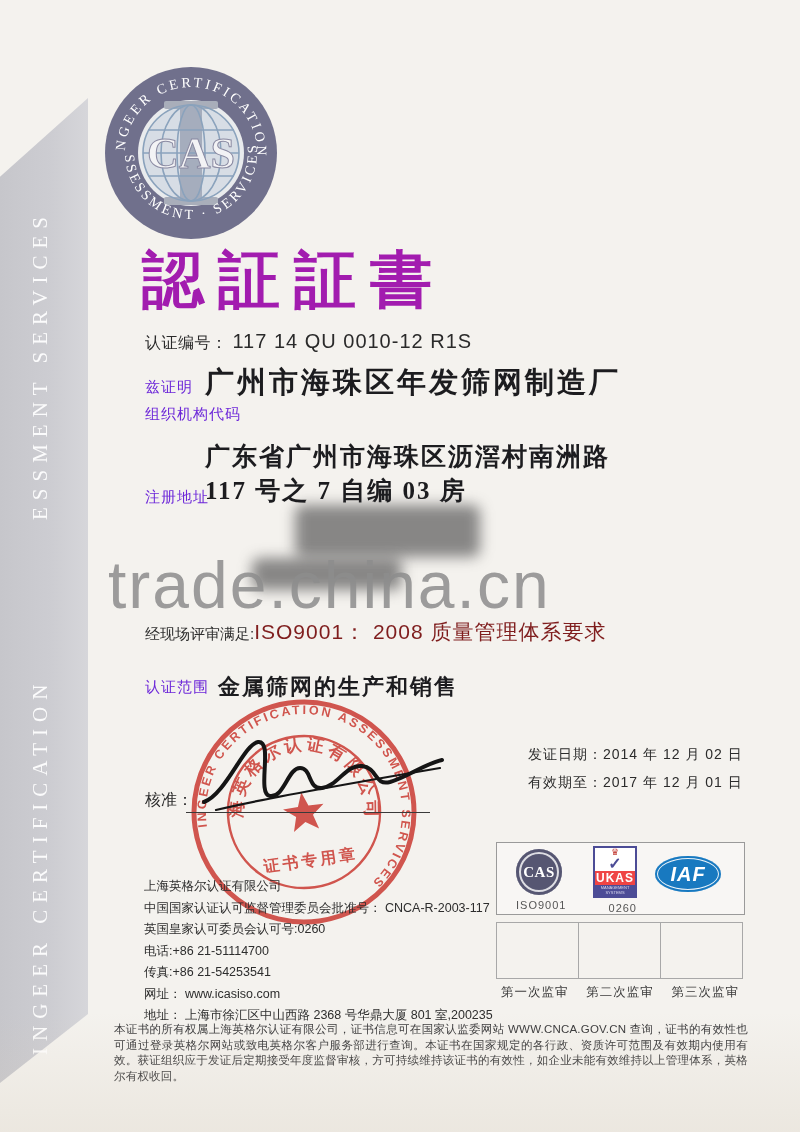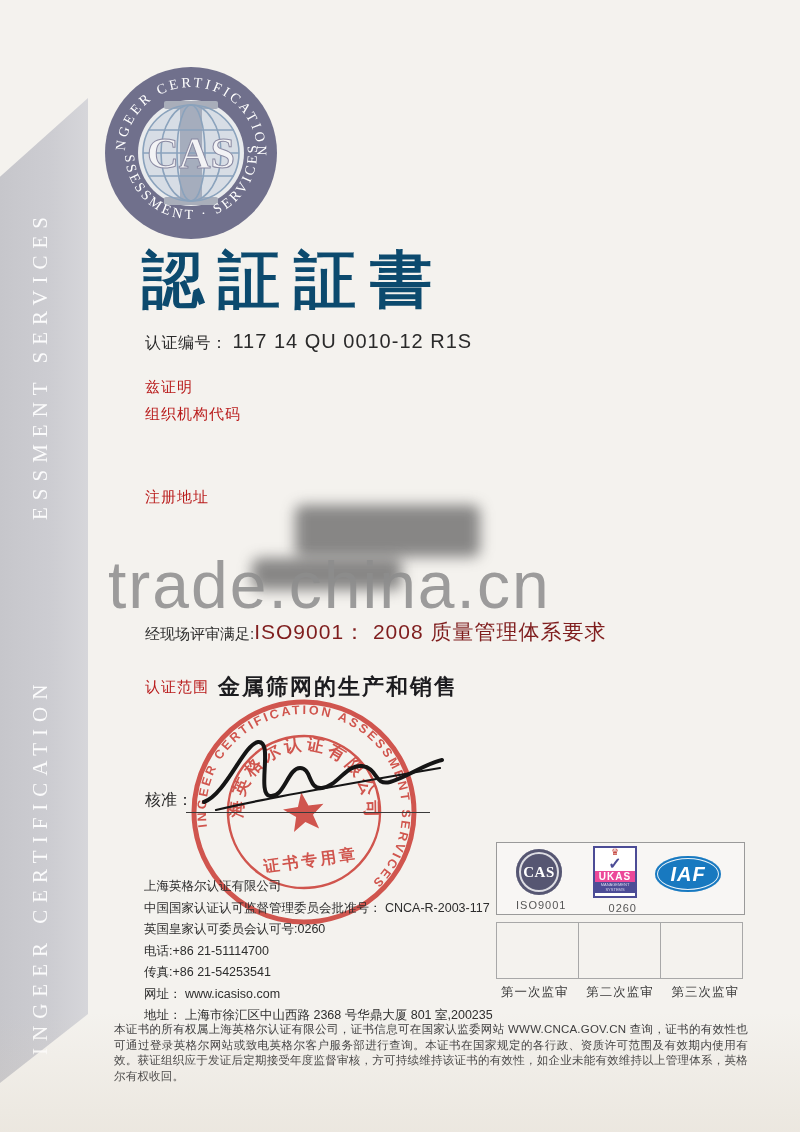--- a/index.html
+++ b/index.html
@@ -23,23 +23,23 @@
   }
   .vtext{
     color:rgba(255,255,255,.92);
     font-family:"Liberation Serif","DejaVu Serif",serif;
     font-size:21px; letter-spacing:7px; white-space:nowrap;
     transform:rotate(-90deg); transform-origin:left top;
   }
   
   .cert-title{
     left:142px; top:238px; font-family:Liberation Sans, sans-serif;
-    font-size:62px; font-weight:600; letter-spacing:14px; color:#0c4a6e;
-  }
-  .label-sm{font-size:15px; color:#b91c1c; letter-spacing:1px;}
+    font-size:62px; font-weight:600; letter-spacing:14px; color:#a21caf;
+  }
+  .label-sm{font-size:15px; color:#6d28d9; letter-spacing:1px;}
   .certno{left:145px; top:330px; font-size:16px; letter-spacing:.5px;}
   .certno .num{font-size:20px; letter-spacing:1px;}
   .company{
     left:205px; top:363px; font-size:29px; font-weight:bold; letter-spacing:3px;
     font-family:"Liberation Serif","DejaVu Serif",serif; color:#1c1c1f;
   }
   .orgcode-val{left:205px; top:400px; font-size:23px; letter-spacing:2px; color:#222;}
   .addr{
     left:205px; top:440px; font-size:25px; font-weight:bold; letter-spacing:2px;
     font-family:"Liberation Serif","DejaVu Serif",serif; color:#1c1c1f; line-height:34px;
@@ -80,21 +80,21 @@
     color:#fff; font-weight:bold; font-size:15px; letter-spacing:.5px;
     box-shadow:inset 0 0 0 3px #565672, inset 0 0 0 5px rgba(255,255,255,.8);
     font-family:"Liberation Serif",serif;
   }
   .ukas-mini{
     width:40px; height:48px; border:2px solid #4c4c96; background:#fff;
     display:flex; flex-direction:column; align-items:center; font-family:"Liberation Sans",sans-serif;
   }
   .ukas-crown{color:#c23b33; font-size:9px; line-height:9px;}
   .ukas-check{color:#4c4c96; font-size:16px; line-height:14px; font-weight:bold;}
-  .ukas-band{background:#ec4899; color:#fff; width:100%; text-align:center; font-size:10px; font-weight:bold; letter-spacing:1px;}
+  .ukas-band{background:#ef4444; color:#fff; width:100%; text-align:center; font-size:12px; font-weight:bold; letter-spacing:1px;}
   .ukas-sub{background:#4c4c96; color:#d8d8ee; width:100%; text-align:center; font-size:4px; line-height:5px; padding-bottom:1px;}
   .iaf-mini{
     width:66px; height:36px; border-radius:50%; background:#1879c0;
     display:flex; align-items:center; justify-content:center;
     color:#fff; font-weight:bold; font-style:italic; font-size:20px; letter-spacing:1px;
     box-shadow:inset 0 0 0 2px #1879c0, inset 0 0 0 3px rgba(255,255,255,.9);
   }
   .stamp-wrap{left:186px; top:694px; width:236px; height:236px; transform:rotate(-8deg); opacity:.88;}
   .sig-wrap{left:196px; top:724px; width:260px; height:100px;}
 </style>
@@ -141,24 +141,29 @@
   </div>
 
   <div class="abs cert-title">認証証書</div>
 
   <div class="abs certno">
     <span>认证编号：</span>
     <span class="num">117 14 QU 0010-12 R1S</span>
   </div>
 
   <div class="abs label-sm" style="left:145px; top:378px;">兹证明</div>
+  <div class="abs company">广州市海珠区年发筛网制造厂</div>
 
   <div class="abs label-sm" style="left:145px; top:405px;">组织机构代码</div>
 
   <div class="abs label-sm" style="left:145px; top:448px;margin-top:40px;">注册地址</div>
+  <div class="abs addr">
+    <div>广东省广州市海珠区沥滘村南洲路</div>
+    <div>117 号之 7 自编 03 房</div>
+  </div>
 
   <div class="abs smudge" style="left:295px; top:505px; width:185px; height:52px;"></div>
   <div class="abs smudge" style="left:252px; top:558px; width:150px; height:32px;"></div>
   <div class="abs watermark">trade.china.cn</div>
 
   <div class="abs audit-line">
     <span>经现场评审满足:</span><span class="val">ISO9001： 2008 质量管理体系要求</span>
   </div>
 
   <div class="abs label-sm" style="left:145px; top:678px;">认证范围</div>
@@ -190,20 +195,24 @@
       <path d="M8,78 C30,70 48,20 62,18 C78,16 60,70 74,72 C88,74 92,44 104,44
                C116,44 112,66 126,64 C142,62 150,40 166,42 C182,44 178,62 194,58
                C212,53 228,40 246,36" fill="none" stroke="#151515" stroke-width="4" stroke-linecap="round"></path>
       <path d="M20,86 C70,74 150,60 244,44" fill="none" stroke="#151515" stroke-width="2.2" stroke-linecap="round"></path>
     </svg>
   </div>
 
   <div class="abs approve">核准：</div>
   <div class="abs approve-line"></div>
 
+  <div class="abs dates">
+    <div><span>发证日期：</span><span>2014 年 12 月 02 日</span></div>
+    <div><span>有效期至：</span><span>2017 年 12 月 01 日</span></div>
+  </div>
 
   <div class="abs issuer">
     <div>上海英格尔认证有限公司</div>
     <div>中国国家认证认可监督管理委员会批准号： CNCA-R-2003-117</div>
     <div>英国皇家认可委员会认可号:0260</div>
     <div>电话:+86 21-51114700</div>
     <div>传真:+86 21-54253541</div>
     <div>网址： www.icasiso.com</div>
     <div>地址： 上海市徐汇区中山西路 2368 号华鼎大厦 801 室,200235</div>
   </div>

